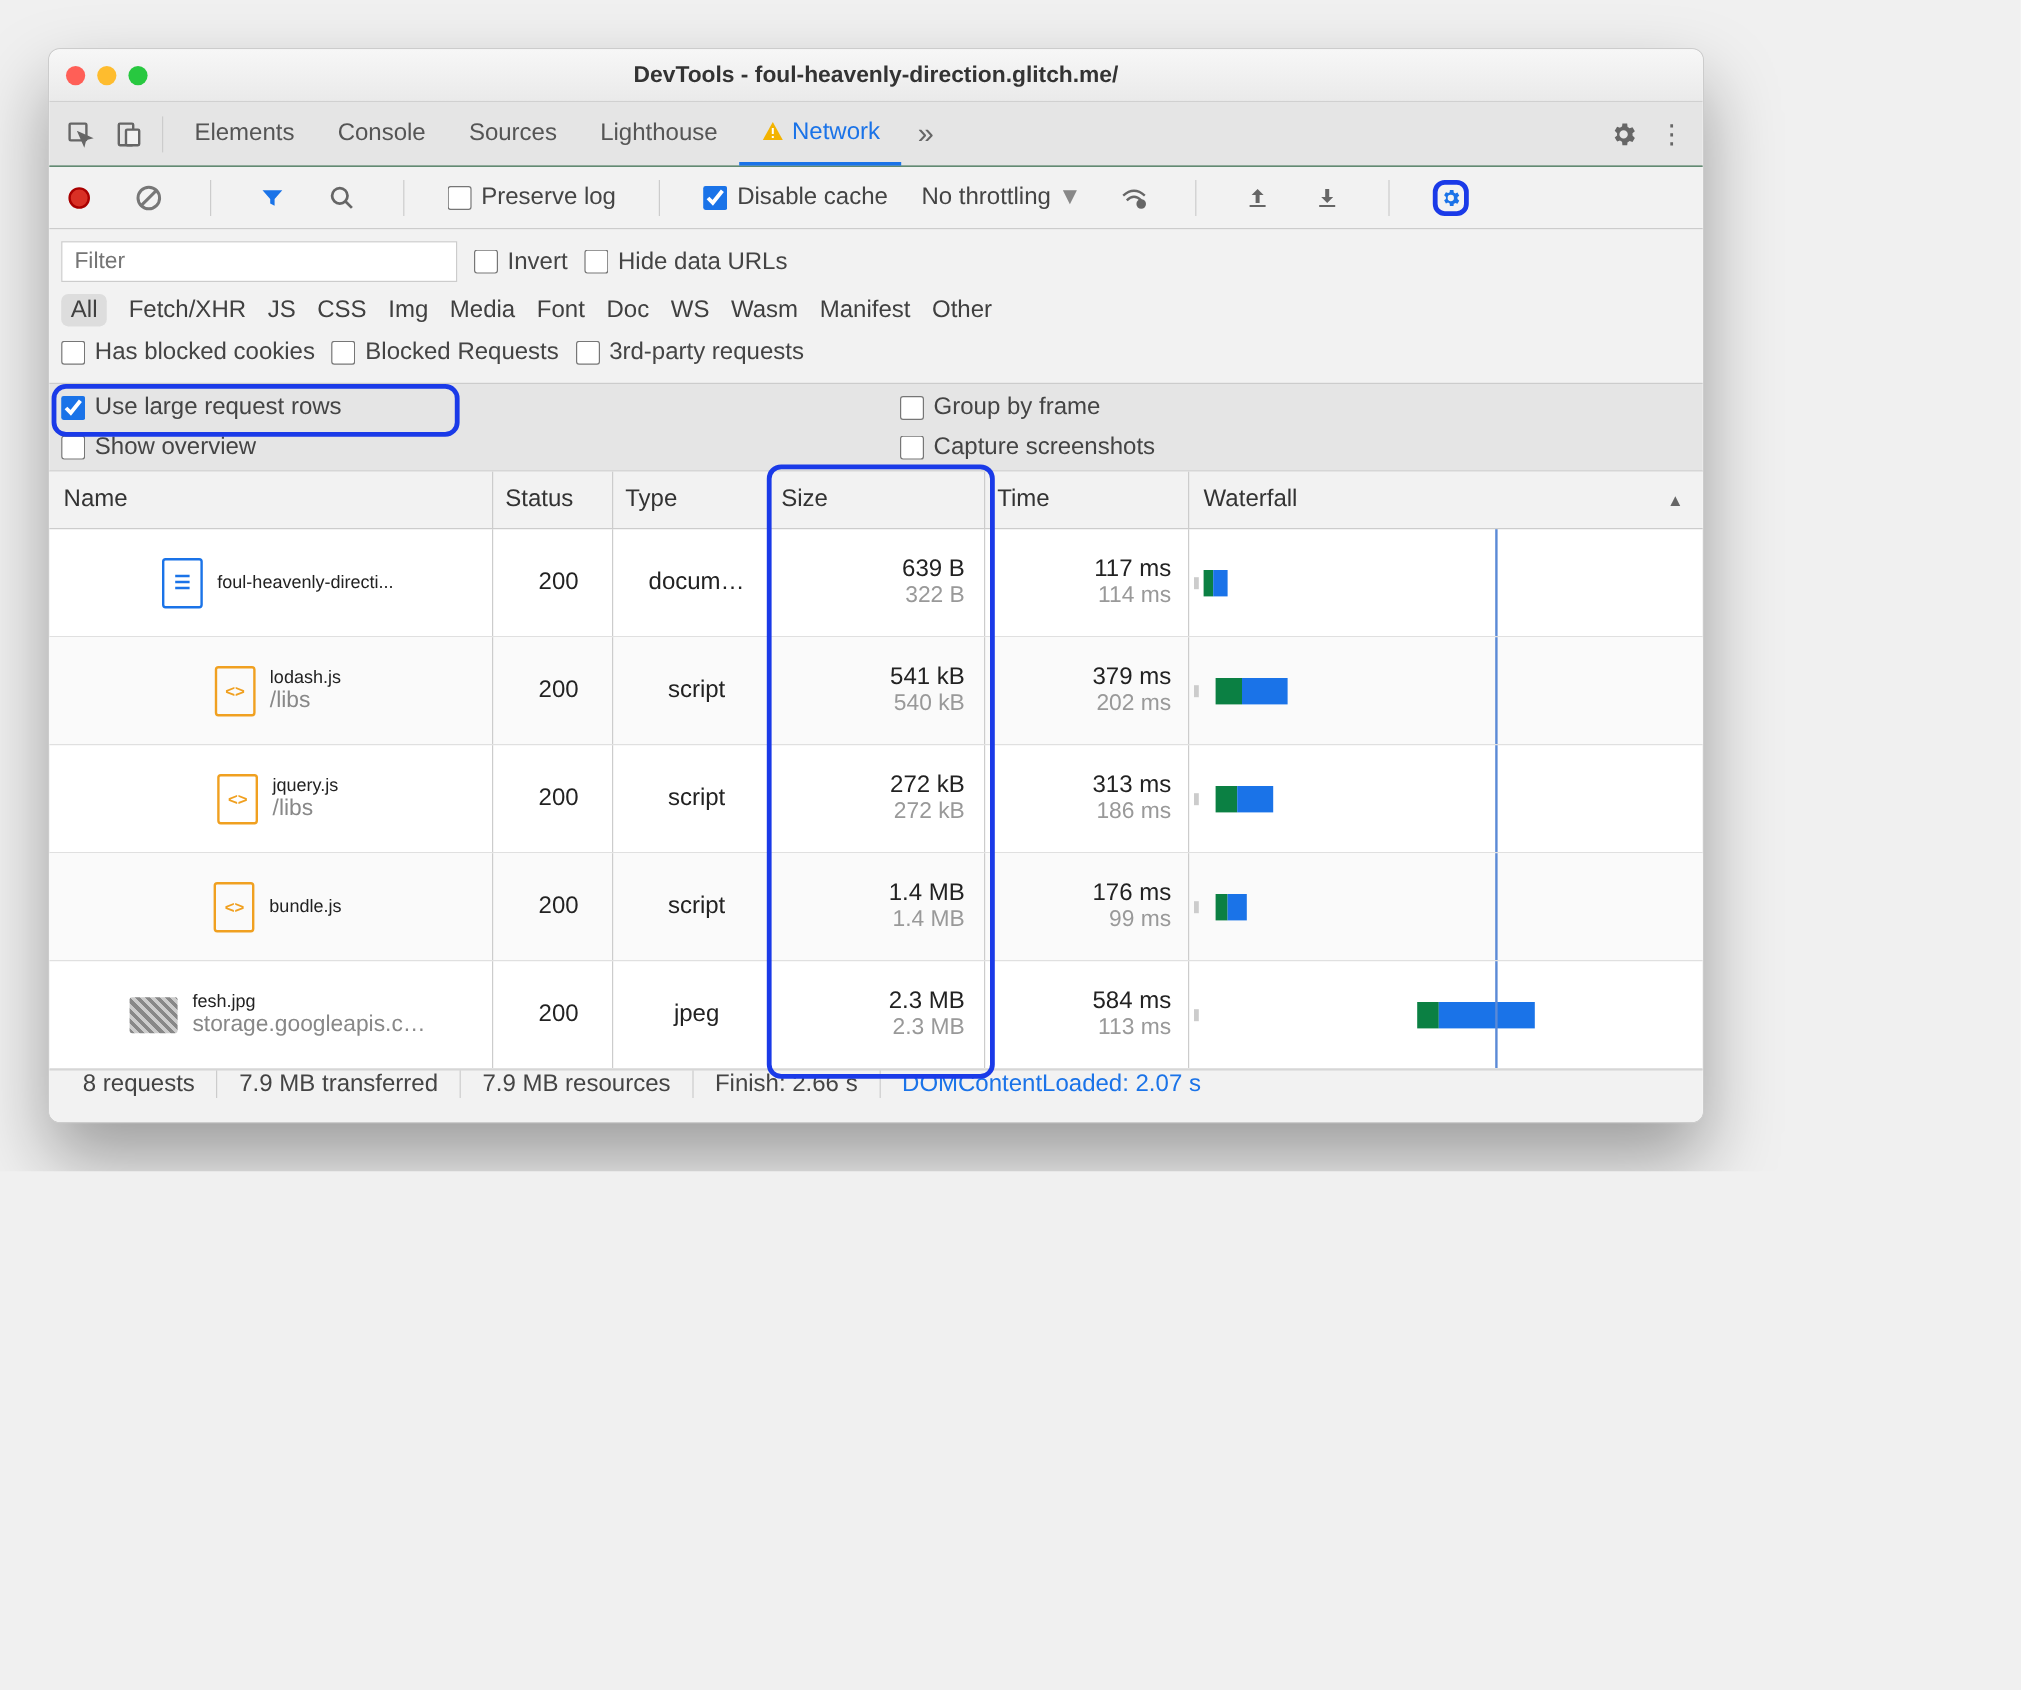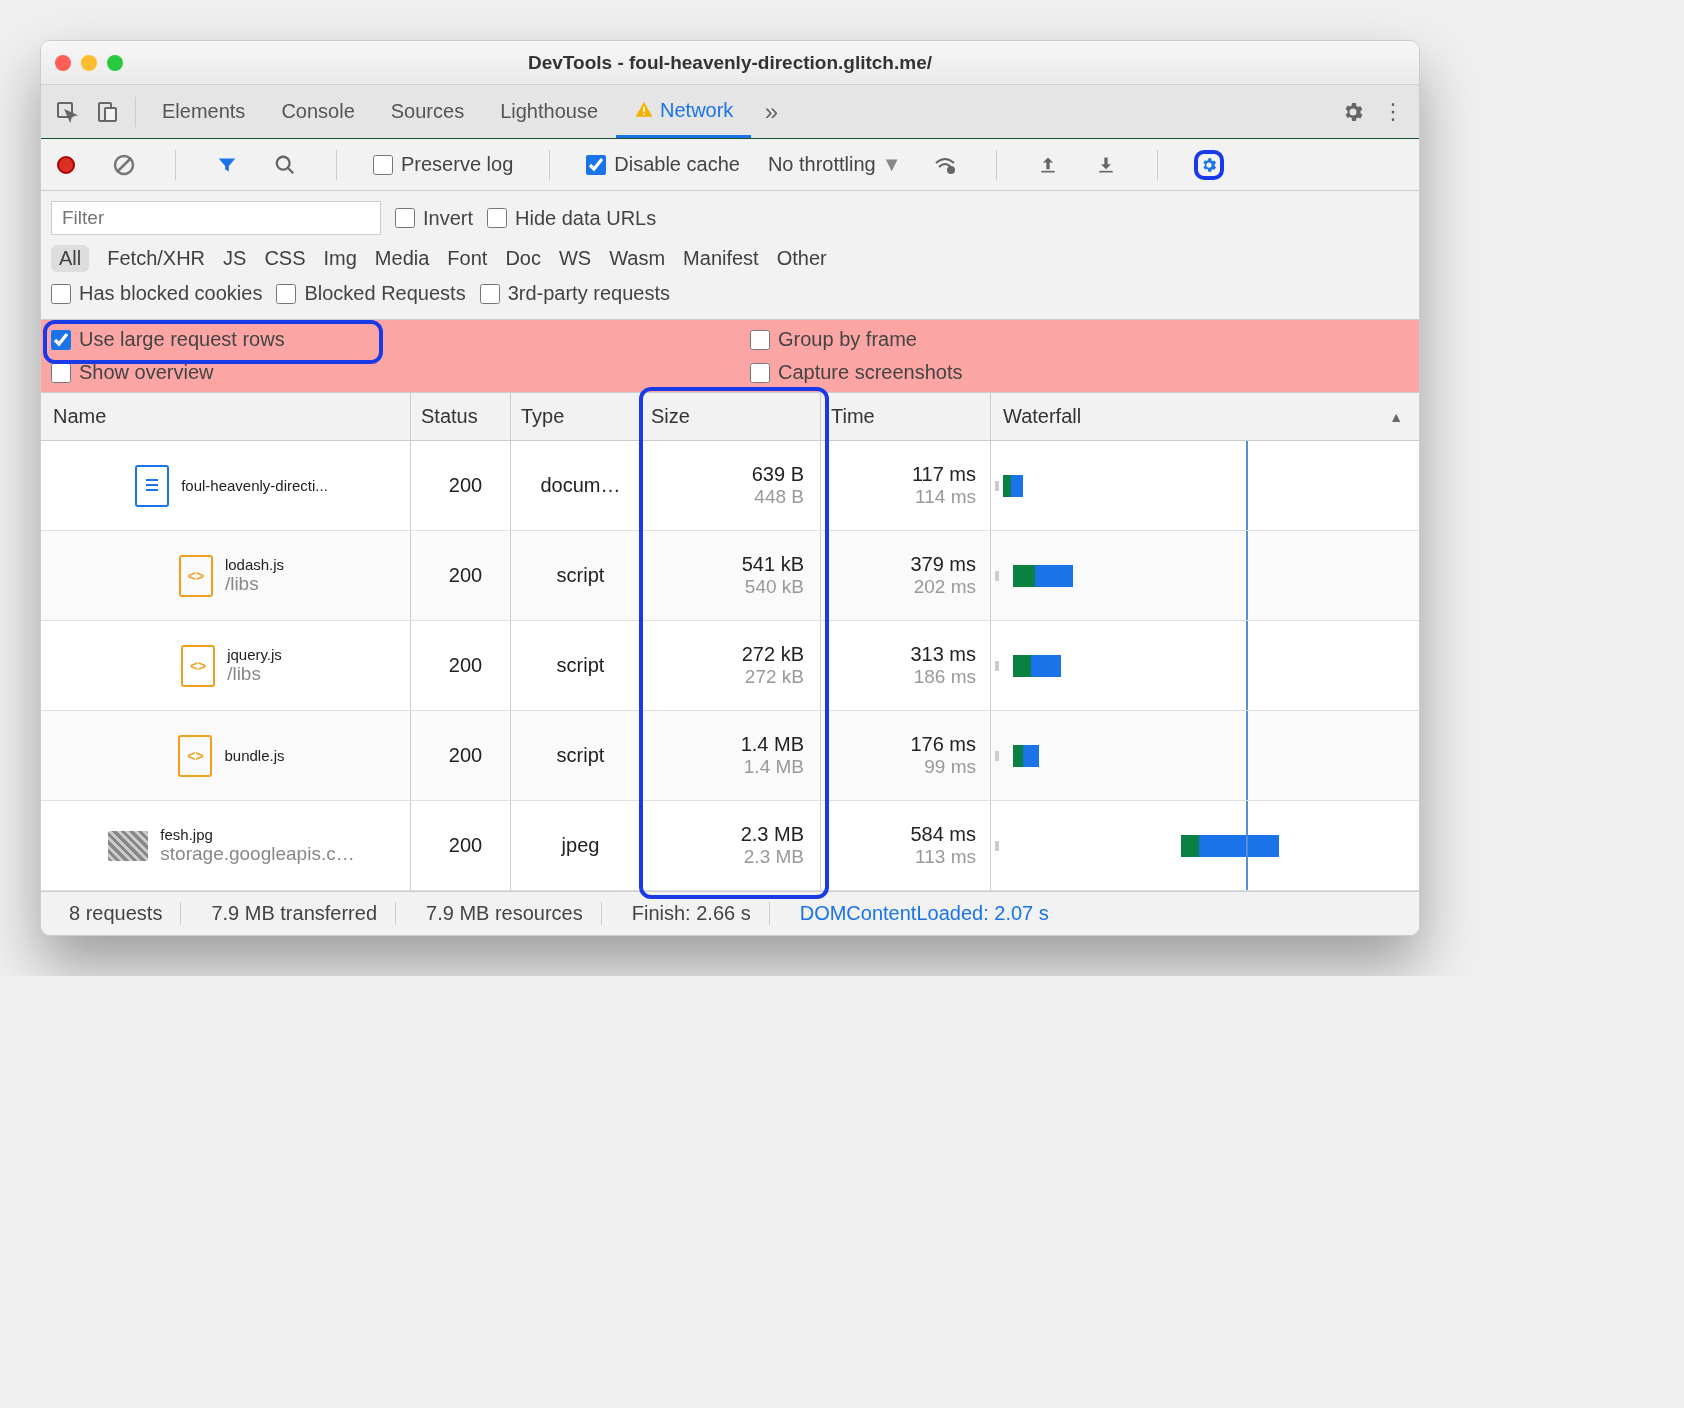--- a/index.html
+++ b/index.html
@@ -77,21 +77,21 @@
   }
   .filterrow { display:flex; align-items:center; gap:14px; padding:4px 0;}
   .filter-input {
     width: 330px; height: 34px; background:#fff; border:1px solid #ccc;
     padding: 0 10px; font-size:19px; color:#888;
   }
   .pills { display:flex; gap:18px; align-items:center; font-size:20px; padding:6px 0;}
   .pill { color:#404040; }
   .pill.active { background:#ddd; border-radius:6px; padding: 2px 8px;}
   .settings-panel {
-    background:#fca5a5; border-bottom:1px solid #ccc; padding: 8px 10px;
+    background:#e5e5e5; border-bottom:1px solid #ccc; padding: 8px 10px;
     display:grid; grid-template-columns: 1fr 1fr; gap:10px 40px;
   }
   .settings-panel .chk { font-size:20px; }
   .table-header {
     display:flex; background:#f2f2f2; border-bottom:1px solid #ccc;
     height: 48px; align-items:center; font-size:20px; color:#333;justify-content:flex-end;
   }
   .col-name { width: 370px; padding-left: 12px; border-right:1px solid #ccc; height:100%; display:flex;align-items:center;}
   .col-status { width: 100px; padding-left: 10px; border-right:1px solid #ccc; height:100%; display:flex;align-items:center;}
   .col-type { width: 130px; padding-left: 10px; border-right:1px solid #ccc; height:100%; display:flex;align-items:center;}
@@ -113,22 +113,22 @@
   .val-main { font-size:20px; color:#222; text-align:right;}
   .val-sub { font-size:19px; color:#999; text-align:right;}
   .col-size .val-main, .col-size .val-sub,
   .col-time .val-main, .col-time .val-sub { width:100%;}
   .wf-cell { flex:1; position:relative; height:100%; padding:0;}
   .wf-bar { position:absolute; top:34px; height:22px; display:flex;}
   .wf-bar .seg1 { background:#0b8043; height:100%;}
   .wf-bar .seg2 { background:#1a73e8; height:100%;}
   .wf-tick { position:absolute; left:4px; top:40px; width:4px; height:10px; background:#ccc;}
   .statusbar {
-    display:flex; align-items:center; height:44px; border-top:1px solid #ccc;
-    background:#f2f2f2; font-size:20px; color:#444; padding: 0 10px; gap:12px;
+    display:flex; align-items:flex-start; height:44px; border-top:1px solid #ccc;
+    background:#f2f2f2; font-size:20px; color:#444; padding: 0 10px; gap:0;
   }
   .statusbar .seg { padding: 0 18px; border-right:1px solid #ccc;}
   .statusbar .seg:last-child { border:none;}
   .statusbar .link { color:#1a73e8;}
   .callout {
     position:absolute; border:4px solid #1a3ae8; border-radius:12px;
     pointer-events:none; z-index:10;
   }
   svg { display:block;}
   .gear-highlight { border:4px solid #1a3ae8; border-radius:10px; padding:2px;}
@@ -347,21 +347,21 @@
       </div>
     </div>
     <div class="col-status">
           <div class="val-main" style="text-align:left;">200</div>
         </div>
     <div class="col-type">
           <div class="val-main" style="text-align:left;">docum…</div>
         </div>
     <div class="col-size">
       <div class="val-main">639 B</div>
-      <div class="val-sub">448 B</div>
+      <div class="val-sub">322 B</div>
     </div>
     <div class="col-time">
       <div class="val-main">117 ms</div>
       <div class="val-sub">114 ms</div>
     </div>
     <div class="col-waterfall wf-cell">
       <div class="wf-tick"></div>
       <div class="wf-bar" style="left:12px;">
         <div class="seg1" style="width:8px;"></div>
         <div class="seg2" style="width:12px;"></div>

